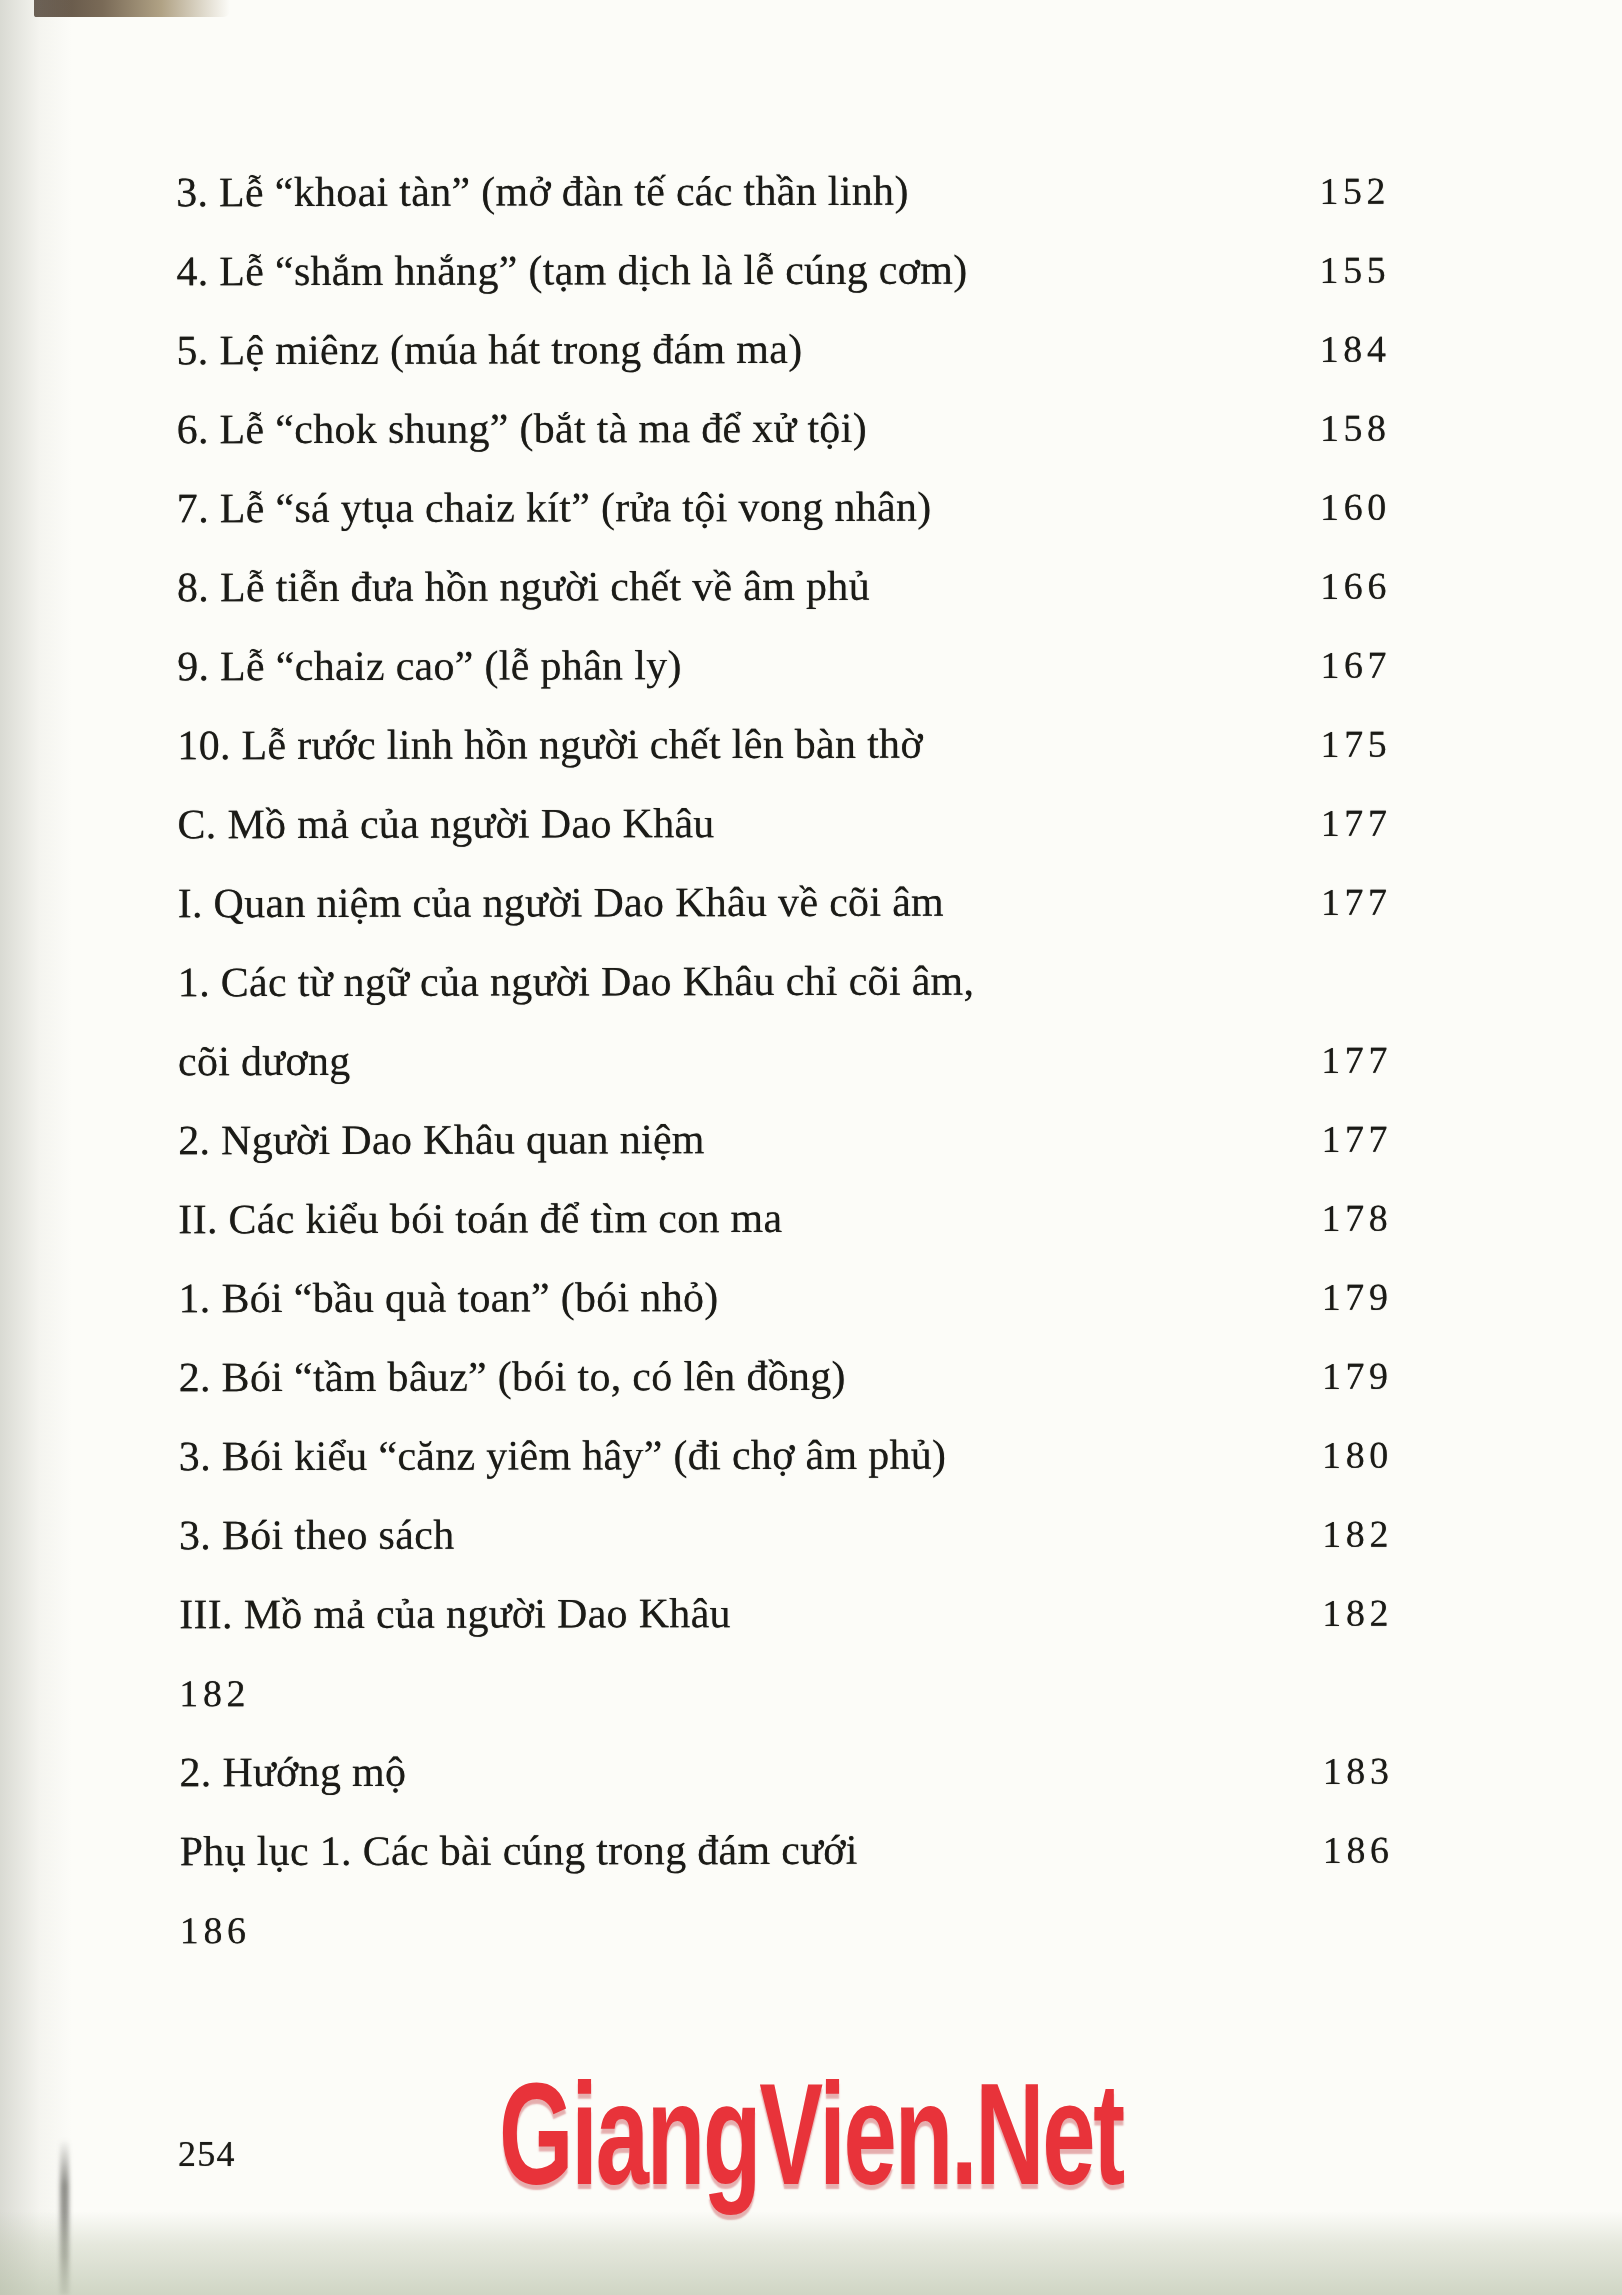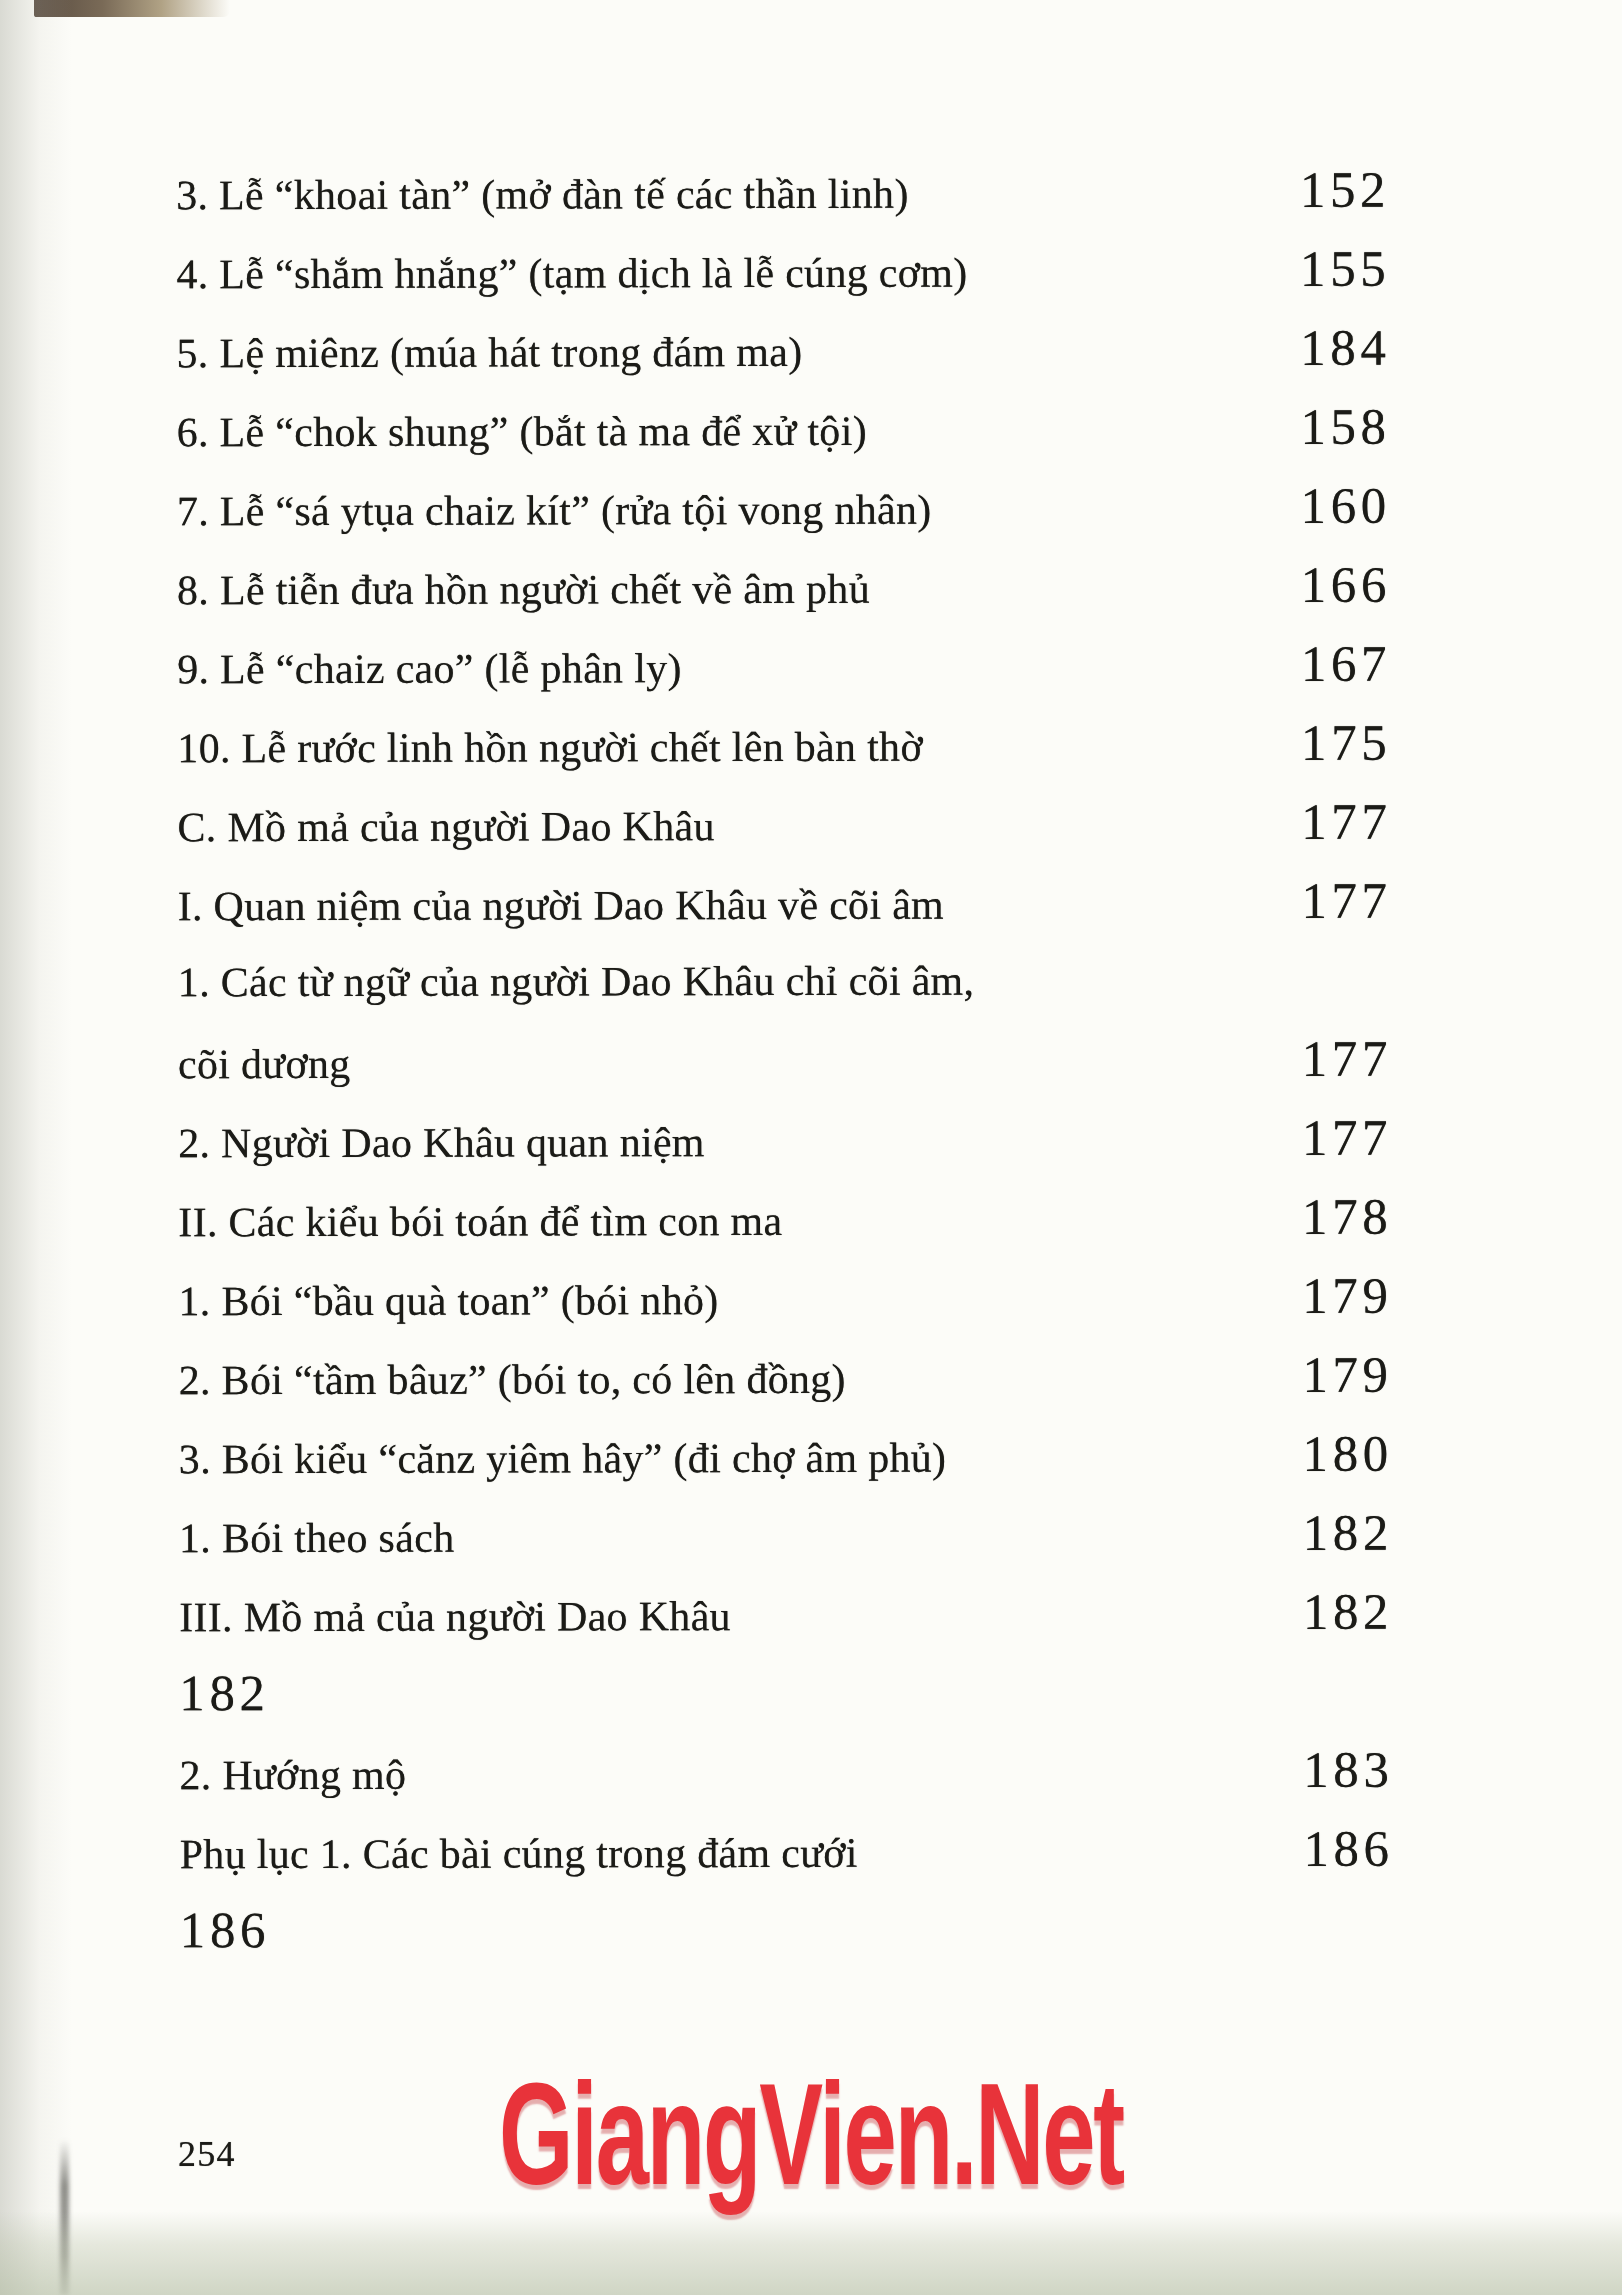--- a/index.html
+++ b/index.html
@@ -25,21 +25,21 @@
     height:79px;
     line-height:79px;
   }
   .toc-title{
     font-size:42px;
     white-space:nowrap;
     letter-spacing:0.3px;
     text-shadow:0 0 0.7px rgba(25,25,22,.75);
   }
   .toc-page{
-    font-size:51px;
+    font-size:38px;
     letter-spacing:4.6px;
     text-shadow:0 0 0.7px rgba(25,25,22,.75);
   }
   
   .folio{
     position:absolute;
     left:178px;top:2130px;
     font-size:36px;
     line-height:48px;
     letter-spacing:1.3px;
@@ -151,21 +151,21 @@
       </div>
       <div class="toc-row">
         <span class="toc-title">2. Bói “tầm bâuz” (bói to, có lên đồng)</span>
         <span class="toc-page">179</span>
       </div>
       <div class="toc-row">
         <span class="toc-title">3. Bói kiểu “cănz yiêm hây” (đi chợ âm phủ)</span>
         <span class="toc-page">180</span>
       </div>
       <div class="toc-row">
-        <span class="toc-title">1. Bói theo sách</span>
+        <span class="toc-title">3. Bói theo sách</span>
         <span class="toc-page">182</span>
       </div>
       <div class="toc-row">
         <span class="toc-title">III. Mồ mả của người Dao Khâu</span>
         <span class="toc-page">182</span>
       </div>
       <div class="toc-row">
         <span class="toc-page">182</span>
       </div>
       <div class="toc-row">

